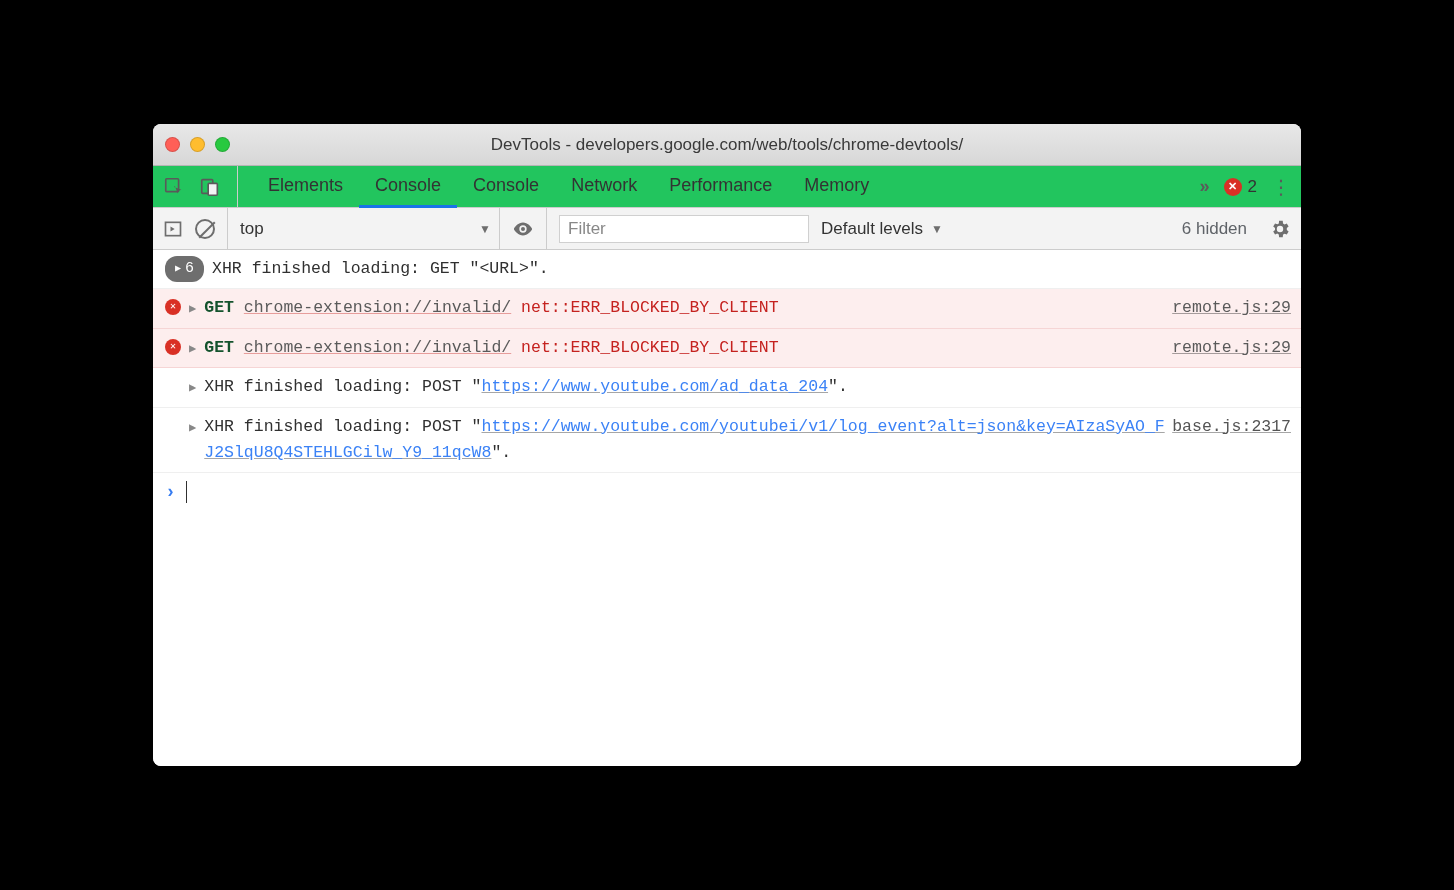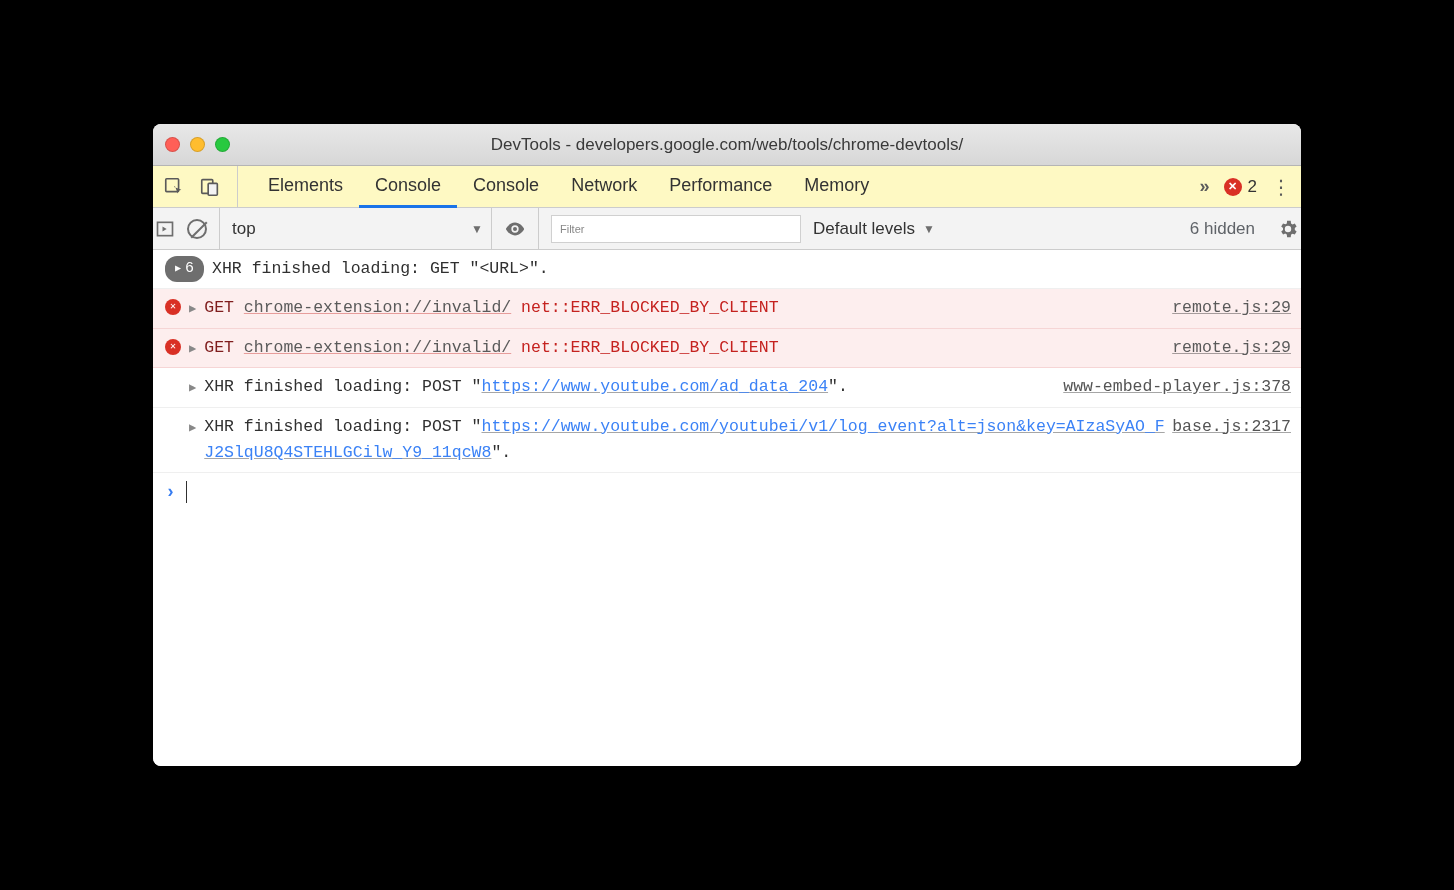--- a/index.html
+++ b/index.html
@@ -35,21 +35,21 @@
     .light { width: 15px; height: 15px; border-radius: 50%; border: 0.5px solid rgba(0,0,0,0.15); }
     .light.red { background: #ff5f57; }
     .light.yellow { background: #ffbd2e; }
     .light.green { background: #28c940; }
     .window-title {
       position: absolute; left: 0; right: 0; text-align: center;
       font-size: 17px; color: #3a3a3a; pointer-events: none;
     }
     .tabs-bar {
       height: 42px;
-      background: #fef9c3;
+      background: #22c55e;
       border-bottom: 1px solid #ccc;
       display: flex;
       align-items: center;
       padding: 0 10px;
     }
     .left-icons { display: flex; align-items: center; gap: 14px; padding-right: 16px; border-right: 1px solid #ccc; height: 100%; margin-right: 14px;}
     .icon-btn { display: flex; align-items: center; justify-content: center; color: #5a5a5a; cursor: pointer; }
     .tab {
       padding: 0 16px;
       height: 100%;
@@ -67,38 +67,38 @@
     .error-count { display: flex; align-items: center; gap: 6px; font-size: 17px; color: #333; }
     .red-dot-x { width: 18px; height: 18px; border-radius: 50%; background: #d93025; display:flex; align-items:center; justify-content:center;}
     .red-dot-x::after { content:"✕"; color:#fff; font-size:11px; font-weight:bold;}
     .kebab { font-size: 20px; color: #5a5a5a; cursor: pointer; letter-spacing: 0; }
     .toolbar {
       height: 42px;
       background: #f3f3f3;
       border-bottom: 1px solid #ccc;
       display: flex;
       align-items: center;
-      padding: 0 2px;
+      padding: 0 10px;
       gap: 12px;
       font-size: 17px;
     }
     .toolbar-group { display: flex; align-items: center; gap: 12px; padding-right: 12px; border-right: 1px solid #ccc; height: 100%;}
     .toolbar-group.last { border-right: none; }
     .no-symbol { width: 20px; height: 20px; border: 2px solid #6e6e6e; border-radius: 50%; position: relative; }
     .no-symbol::after { content:""; position:absolute; width:2px; height:22px; background:#6e6e6e; transform: rotate(45deg); left:9px; top:-2px;}
     .context-select {
       flex: 0 0 260px;
       display:flex; align-items:center; justify-content:space-between;
       color:#333; cursor:pointer; padding-right:8px;
     }
     .dropdown-arrow { color:#6e6e6e; font-size:12px; }
     .eye-icon svg { width: 22px; height: 22px; }
     .filter-input {
       border: 1px solid #d0d0d0; background:#fff; height: 28px;
-      padding: 0 8px; font-size: 11px; color:#333; width: 250px;
+      padding: 0 8px; font-size: 17px; color:#333; width: 250px;
     }
     .filter-input::placeholder { color:#888; }
     .levels-select { display:flex; align-items:center; gap:8px; color:#333; cursor:pointer; }
     .hidden-count { margin-left: auto; color:#5f6368; padding-right:10px;}
     .gear { color:#5a5a5a; cursor:pointer; }
 
     .console-body {
       flex: 1;
       background: #fff;
       font-family: Menlo, Monaco, "Courier New", monospace;
@@ -114,21 +114,21 @@
       line-height: 1.6;
     }
     .log-row.error { background: #fdeeee; color: #c5221f; border-bottom-color: #f6d5d5;}
     .log-row .expand-caret { color:#888; font-size:12px; margin-top:5px; user-select:none; cursor:pointer;}
     .log-row.error .expand-caret { color:#888;}
     .badge {
       background:#6e6e6e; color:#fff; border-radius: 12px;
       padding: 1px 10px; font-size: 15px; display:inline-flex; align-items:center; gap:4px;
     }
     .badge .tri { font-size: 10px; }
-    .method-tag { color:#7f1d1d; font-weight:400; }
+    .method-tag { color:#14532d; font-weight:700; }
     .link-underline { text-decoration: underline; text-decoration-color: rgba(0,0,0,0.35); color:#3b82f6; cursor:pointer;}
     .error .link-underline { text-decoration-color: rgba(197,34,31,0.4); color:#5a5a5a;text-align:center;}
     .err-text { color:#c5221f; }
     .source-link { margin-left:auto; text-decoration: underline; color:#545454; cursor:pointer; white-space:nowrap; text-decoration-color: rgba(0,0,0,0.35);}
     .error .source-link { color:#5a5a5a; text-decoration-color: rgba(0,0,0,0.35);}
     .log-text { color:#303030; flex:1; word-break: break-all;}
     .error .log-text { color:#c5221f;}
     .content-wrap { flex:1; display:flex; align-items:flex-start; }
     .content-wrap .log-text { flex:1; }
     .prompt-row { display:flex; align-items:center; padding: 8px 12px; gap:10px;}
@@ -261,21 +261,20 @@
         </span>
         <span class="source-link">remote.js:29</span>
       </div>
     </div>
 
     <div class="log-row">
       <span style="width:16px;flex-shrink:0"></span>
       <span class="expand-caret">▶</span>
       <div class="content-wrap">
         <span class="log-text"><span>XHR finished loading: POST "</span><span class="link-underline">https://www.youtube.com/ad_data_204</span><span>".</span></span>
-        <span class="source-link">www-embed-player.js:378</span>
       </div>
     </div>
 
     <div class="log-row">
       <span style="width:16px;flex-shrink:0"></span>
       <span class="expand-caret">▶</span>
       <div class="content-wrap">
         <span class="log-text"><span>XHR finished loading: POST "</span><span class="link-underline">https://www.youtube.com/youtubei/v1/log_event?alt=json&amp;key=AIzaSyAO_FJ2SlqU8Q4STEHLGCilw_Y9_11qcW8</span><span>".</span></span>
         <span class="source-link">base.js:2317</span>
       </div>

